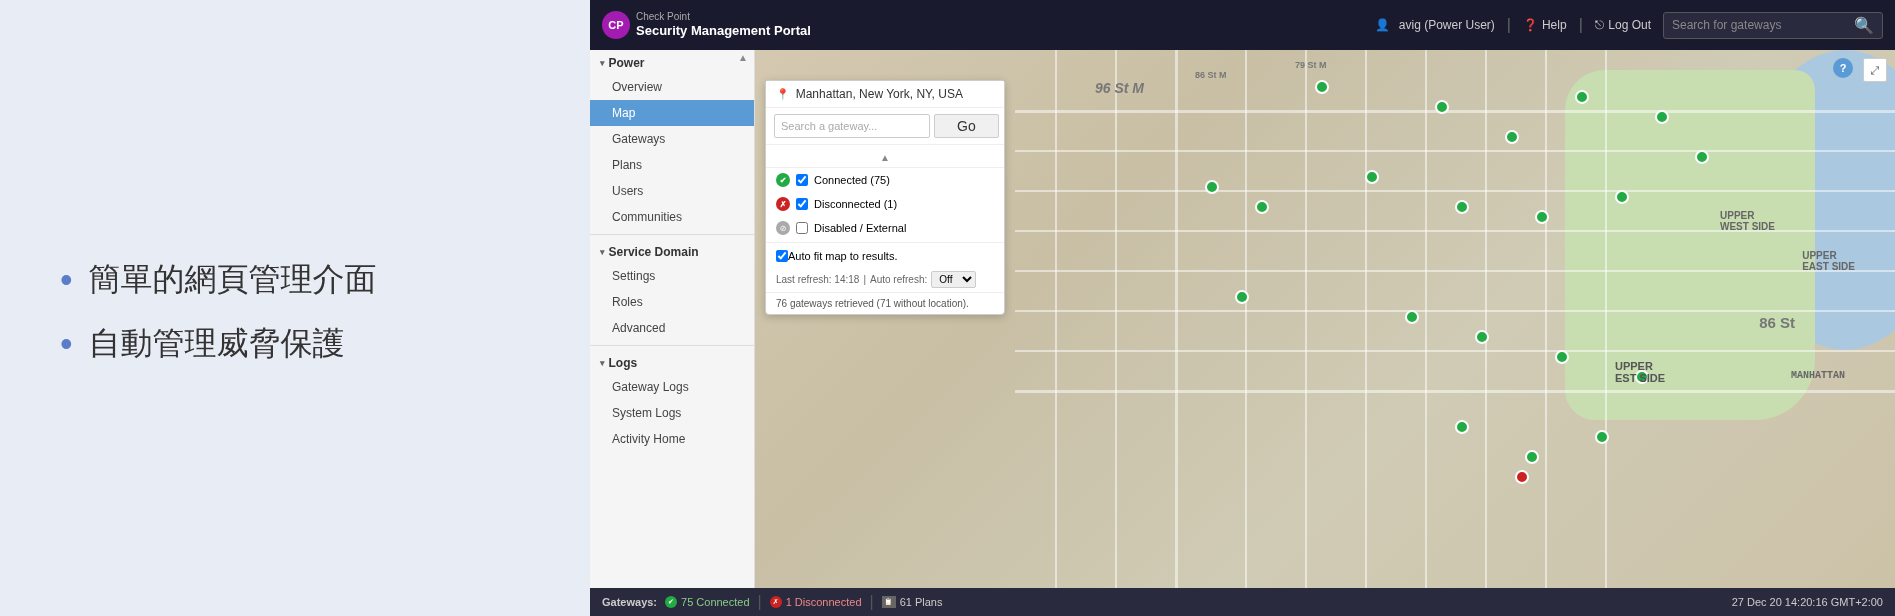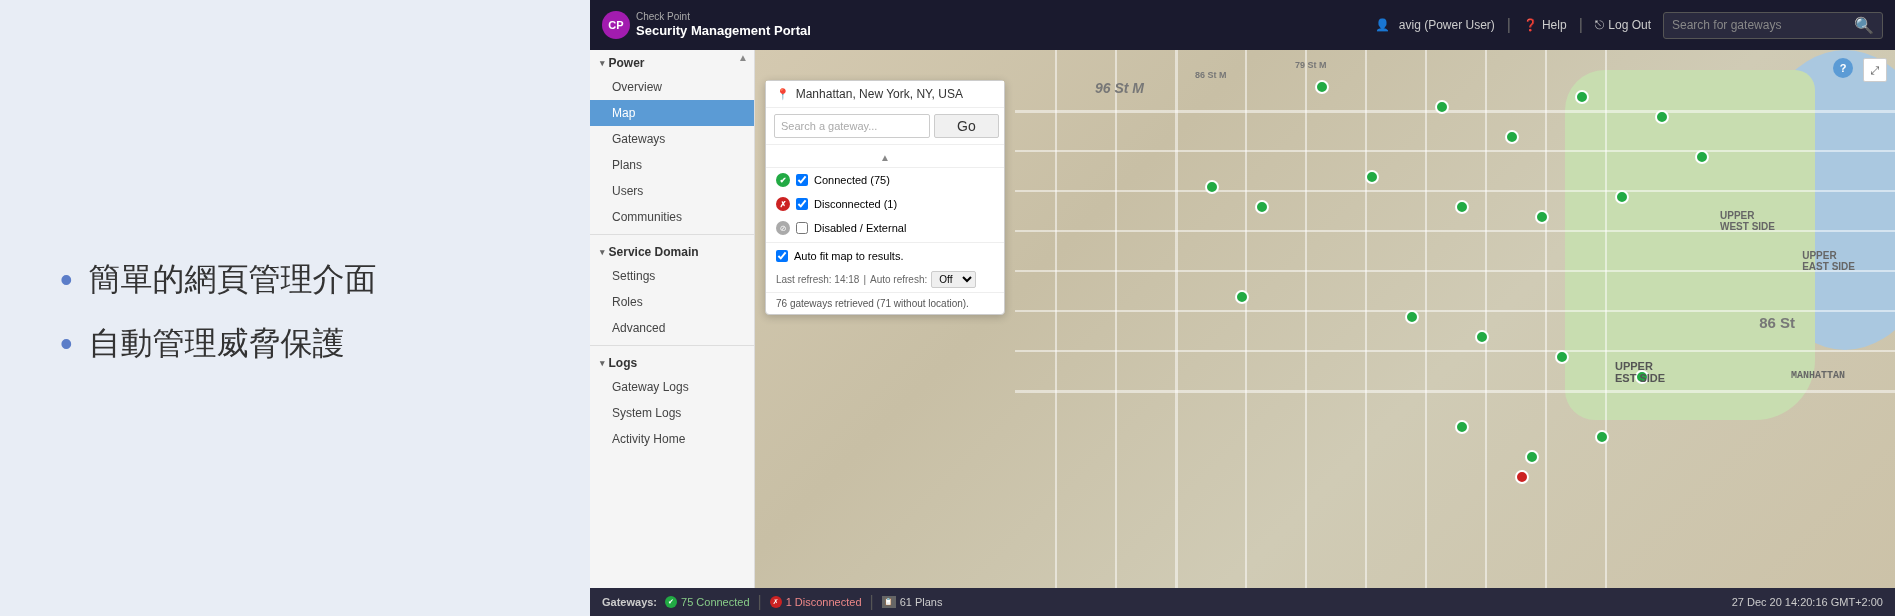--- a/index.html
+++ b/index.html
@@ -293,21 +293,20 @@
     }
     .filter-checkbox {
       width: 12px; height: 12px; flex-shrink: 0;
     }
     .popup-divider { height: 1px; background: #eee; margin: 2px 0; }
     .popup-auto-fit {
       padding: 5px 10px;
       font-size: 11px;
       display: flex;
       align-items: center;
-      gap: 6px;
     }
     .popup-refresh-row {
       padding: 4px 10px;
       font-size: 10px;
       color: #666;
       display: flex;
       align-items: center;
       gap: 4px;
     }
     .refresh-select {

